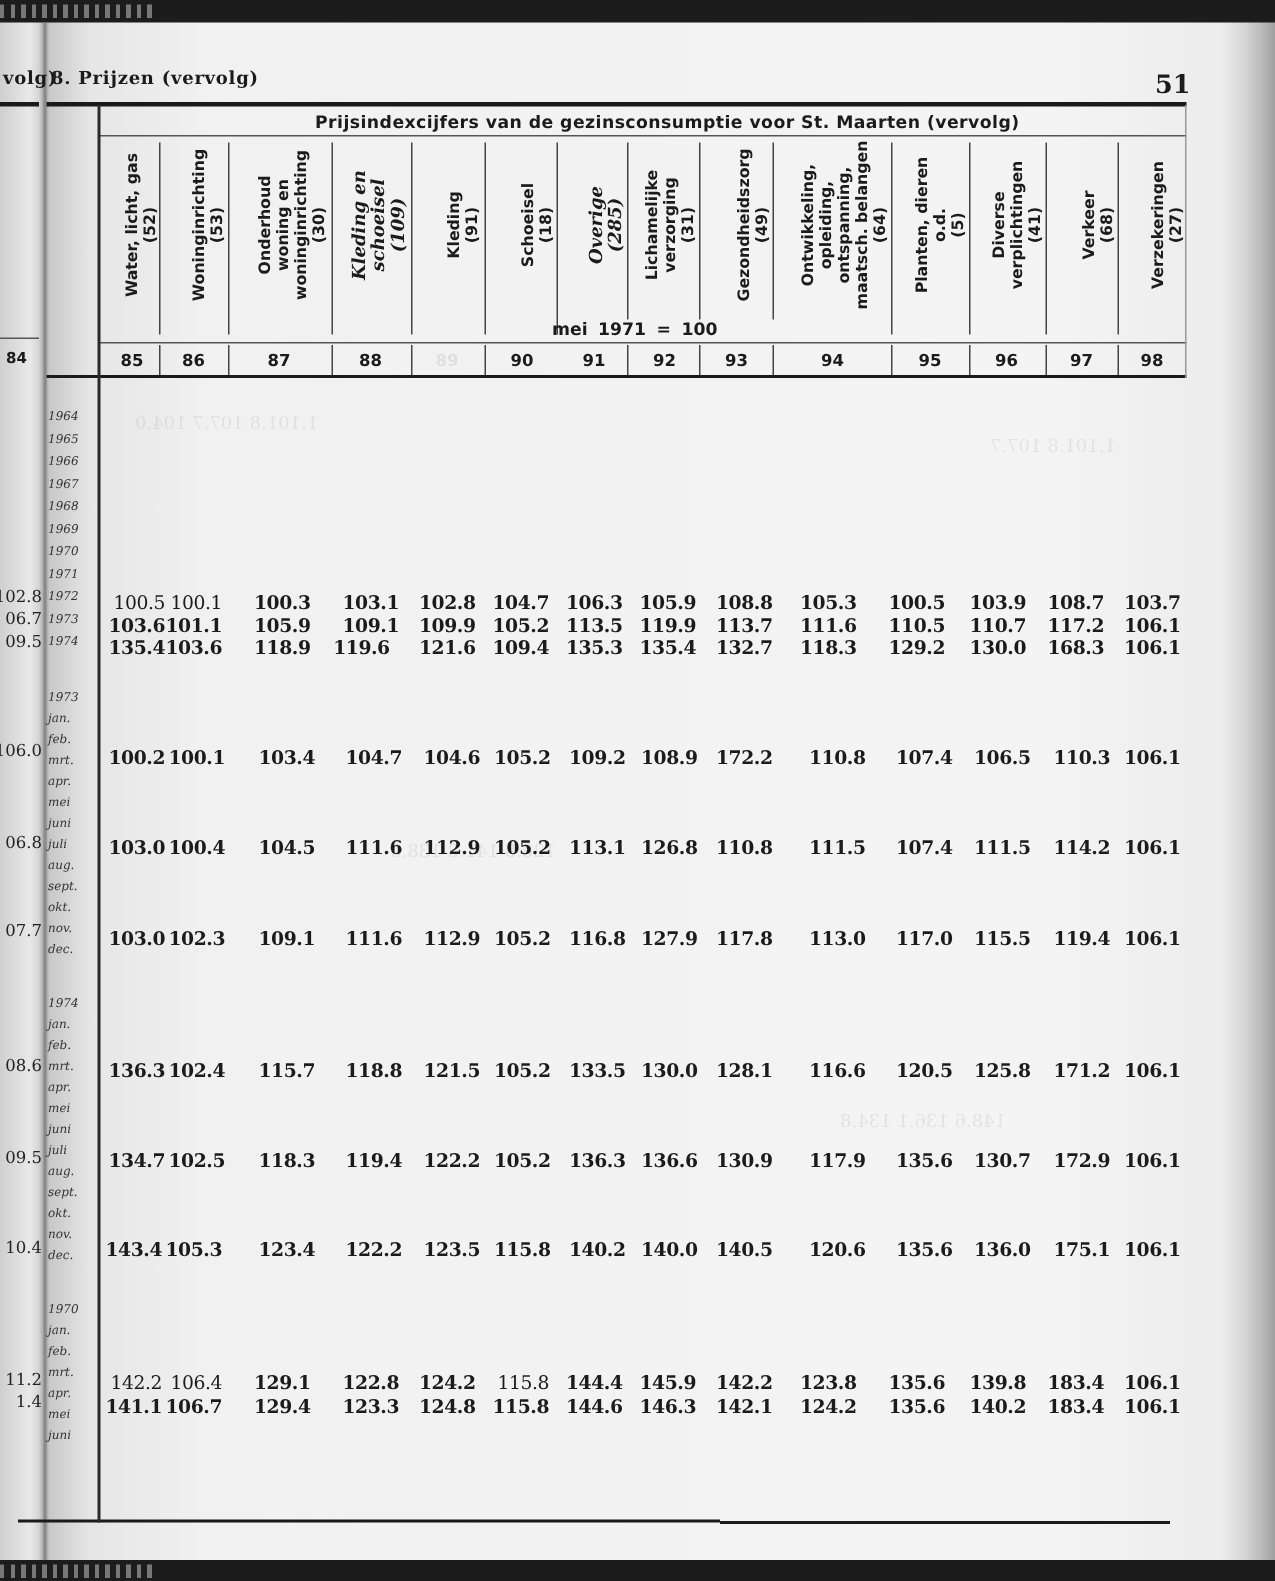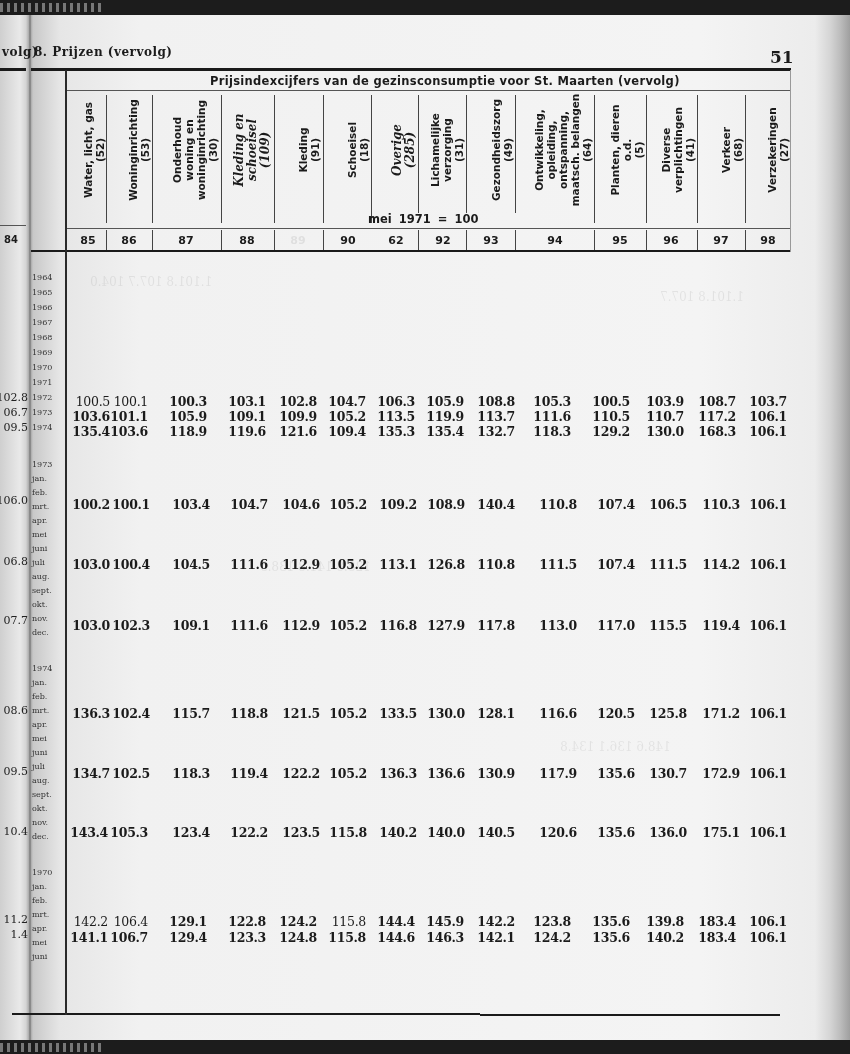--- a/index.html
+++ b/index.html
@@ -31,21 +31,21 @@
 
   .col-head { position: absolute; top: 90px; height: 120px; display: flex; align-items: flex-end; }
   .col-head .rot { transform: rotate(-90deg); transform-origin: left bottom; position: absolute; left: 100%; bottom: 0; width: 120px; height: auto;
        font-family: "DejaVu Sans", sans-serif; font-weight: bold; font-size: 10.5px; line-height: 12px; text-align: center; white-space: pre-line; }
   .col-head .rot.italic { font-family: "DejaVu Serif", serif; font-style: italic; font-size: 12px; line-height: 13px; }
 
   .base-label { position: absolute; left: 368px; top: 212px; font-family: "DejaVu Sans", sans-serif; font-weight: bold; font-size: 11.5px; white-space: nowrap; word-spacing: 3px; }
 
   .colnum { position: absolute; top: 234px; width: 40px; text-align: center; font-family: "DejaVu Sans", sans-serif; font-weight: bold; font-size: 11px; }
 
-  .stub { position: absolute; font-family: "DejaVu Serif", serif; font-size: 8px; color: #333; left: 32px; }
+  .stub { position: absolute; font-family: "DejaVu Serif", serif; font-style: italic; font-size: 8px; color: #333; left: 32px; }
   .prev-val { position: absolute; font-family: "DejaVu Serif", serif; font-size: 11px; color: #222; right: 822px; }
   .prev-colnum { position: absolute; left: 4px; top: 234px; font-family: "DejaVu Sans", sans-serif; font-weight: bold; font-size: 10px; }
 
   .data-row { position: absolute; left: 0; height: 16px; }
   .cell { position: absolute; top: 0; width: 50px; text-align: right; font-family: "DejaVu Serif", serif; font-weight: bold; font-size: 12.5px; letter-spacing: -0.3px; }
   .ghost { position: absolute; font-family: "DejaVu Serif", serif; font-size: 12px; color: rgba(0,0,0,0.07); transform: scaleX(-1); }
 </style>
 </head>
 <body>
 
@@ -167,21 +167,21 @@
 <div class="vline" style="left:646px;top:230px;height:20px;"></div>
 <div class="vline" style="left:697px;top:230px;height:20px;"></div>
 <div class="vline" style="left:745px;top:230px;height:20px;"></div>
 
 <div class="colnum" style="left:68px;">85</div>
 <div class="colnum" style="left:109px;">86</div>
 <div class="colnum" style="left:166px;">87</div>
 <div class="colnum" style="left:227px;">88</div>
 <div class="colnum" style="left:278px;color:rgba(0,0,0,0.08);">89</div>
 <div class="colnum" style="left:328px;">90</div>
-<div class="colnum" style="left:376px;">62</div>
+<div class="colnum" style="left:376px;">91</div>
 <div class="colnum" style="left:423px;">92</div>
 <div class="colnum" style="left:471px;">93</div>
 <div class="colnum" style="left:535px;">94</div>
 <div class="colnum" style="left:600px;">95</div>
 <div class="colnum" style="left:651px;">96</div>
 <div class="colnum" style="left:701px;">97</div>
 <div class="colnum" style="left:748px;">98</div>
 
 <div class="prev-colnum">84</div>
 <div class="prev-val" style="top:391px;">102.8</div>
@@ -278,21 +278,21 @@
   <div class="cell" style="left:521px;">111.6</div>
   <div class="cell" style="left:580px;">110.5</div>
   <div class="cell" style="left:634px;">110.7</div>
   <div class="cell" style="left:686px;">117.2</div>
   <div class="cell" style="left:737px;">106.1</div>
 </div>
 <div class="data-row" style="top:424px;">
   <div class="cell" style="left:60px;">135.4</div>
   <div class="cell" style="left:98px;">103.6</div>
   <div class="cell" style="left:157px;">118.9</div>
-  <div class="cell" style="left:216px;">119.6</div>
+  <div class="cell" style="left:216px;text-align:center;">119.6</div>
   <div class="cell" style="left:267px;">121.6</div>
   <div class="cell" style="left:316px;">109.4</div>
   <div class="cell" style="left:365px;">135.3</div>
   <div class="cell" style="left:414px;">135.4</div>
   <div class="cell" style="left:465px;">132.7</div>
   <div class="cell" style="left:521px;">118.3</div>
   <div class="cell" style="left:580px;">129.2</div>
   <div class="cell" style="left:634px;">130.0</div>
   <div class="cell" style="left:686px;">168.3</div>
   <div class="cell" style="left:737px;">106.1</div>
@@ -300,21 +300,21 @@
 
 <div class="data-row" style="top:497px;">
   <div class="cell" style="left:60px;">100.2</div>
   <div class="cell" style="left:100px;">100.1</div>
   <div class="cell" style="left:160px;">103.4</div>
   <div class="cell" style="left:218px;">104.7</div>
   <div class="cell" style="left:270px;text-align:right;">104.6</div>
   <div class="cell" style="left:317px;">105.2</div>
   <div class="cell" style="left:367px;">109.2</div>
   <div class="cell" style="left:415px;">108.9</div>
-  <div class="cell" style="left:465px;">140.4</div>
+  <div class="cell" style="left:465px;">172.2</div>
   <div class="cell" style="left:527px;">110.8</div>
   <div class="cell" style="left:585px;">107.4</div>
   <div class="cell" style="left:637px;">106.5</div>
   <div class="cell" style="left:690px;">110.3</div>
   <div class="cell" style="left:737px;">106.1</div>
 </div>
 <div class="data-row" style="top:557px;">
   <div class="cell" style="left:60px;">103.0</div>
   <div class="cell" style="left:100px;">100.4</div>
   <div class="cell" style="left:160px;">104.5</div>

